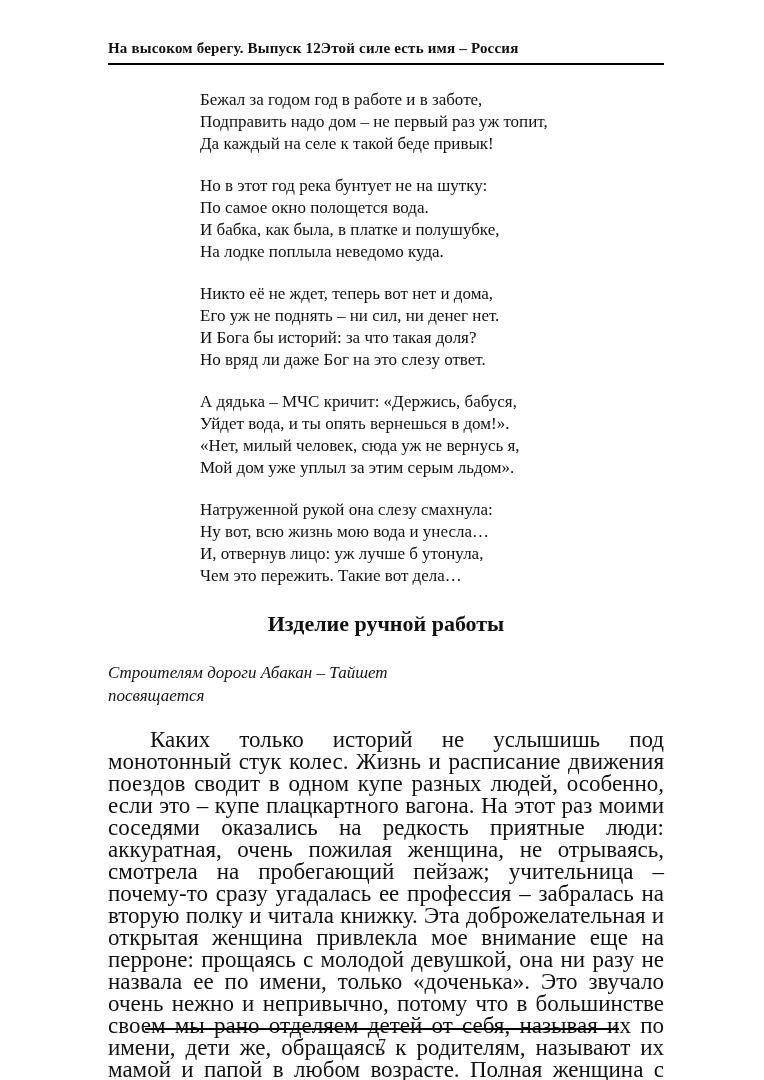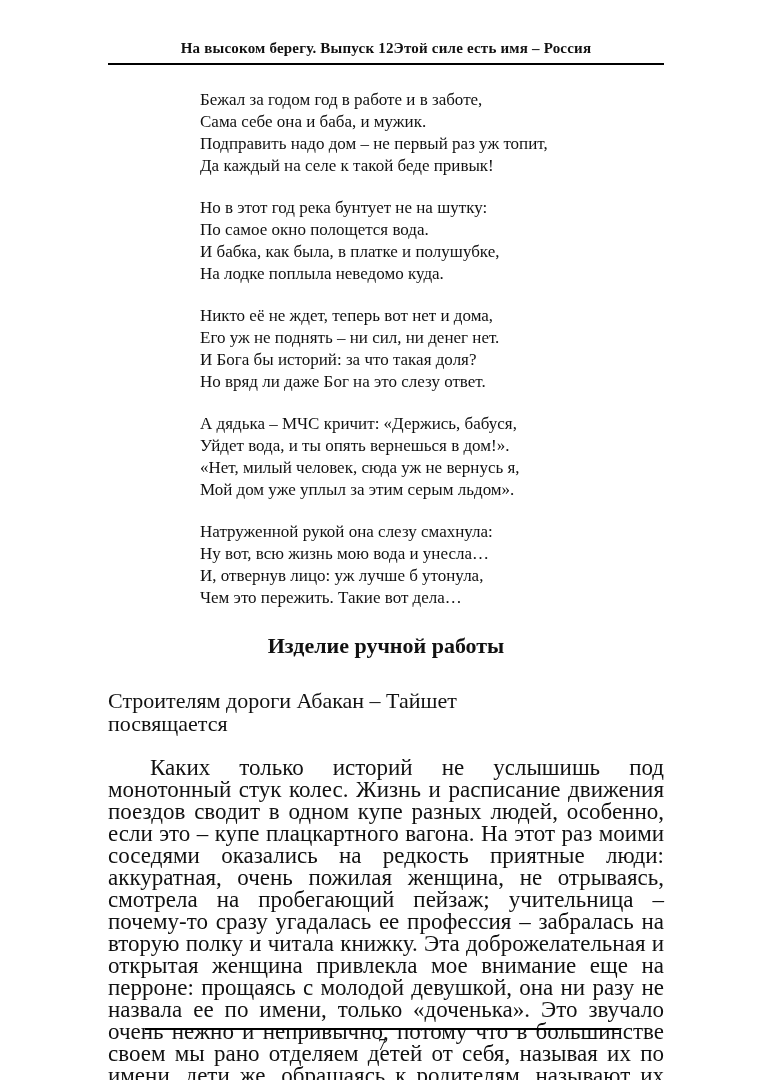--- a/index.html
+++ b/index.html
@@ -11,21 +11,21 @@
     background: #ffffff;
     color: #111111;
     font-family: "Liberation Serif", serif;
     padding: 40px 100px 0 108px;
     position: relative;
     overflow: hidden;
     outline: 1px solid #dddddd;
   }
   .running-head {
     display: flex;
-    justify-content: center;
+    justify-content: flex-start;
     font-weight: bold;
     font-size: 15px;
     letter-spacing: 0.2px;
   }
   .head-rule {
     border-top: 2px solid #000000;
     margin-top: 6px;
   }
   .poem {
     margin: 24px 0 0 92px;
@@ -33,22 +33,23 @@
     line-height: 22px;
   }
   .stanza { margin-bottom: 20px; }
   .story-title {
     text-align: center;
     font-size: 22px;
     font-weight: bold;
     margin-top: 24px;
   }
   .dedication {
-    margin-top: 30px;
-    font-size: 22px;
+    margin-top: 24px;
+    font-style: italic;
+    font-size: 17px;
     line-height: 23px;
   }
   .body-text {
     margin-top: 22px;
     font-size: 23px;
     line-height: 22px;
     text-align: justify;
     text-align-last: justify;
     text-indent: 42px;
   }
@@ -76,21 +77,20 @@
 
   <header class="running-head">
     <span class="head-left">На высоком берегу. Выпуск 12</span>
     <span class="head-right">Этой силе есть имя – Россия</span>
   </header>
   <div class="head-rule"></div>
 
   <section class="poem">
       <div class="stanza">
         <div class="poem-line">Бежал за годом год в работе и в заботе,</div>
-        <div class="poem-line">Сама себе она и баба, и мужик.</div>
         <div class="poem-line">Подправить надо дом – не первый раз уж топит,</div>
         <div class="poem-line">Да каждый на селе к такой беде привык!</div>
       </div>
       <div class="stanza">
         <div class="poem-line">Но в этот год река бунтует не на шутку:</div>
         <div class="poem-line">По самое окно полощется вода.</div>
         <div class="poem-line">И бабка, как была, в платке и полушубке,</div>
         <div class="poem-line">На лодке поплыла неведомо куда.</div>
       </div>
       <div class="stanza">

